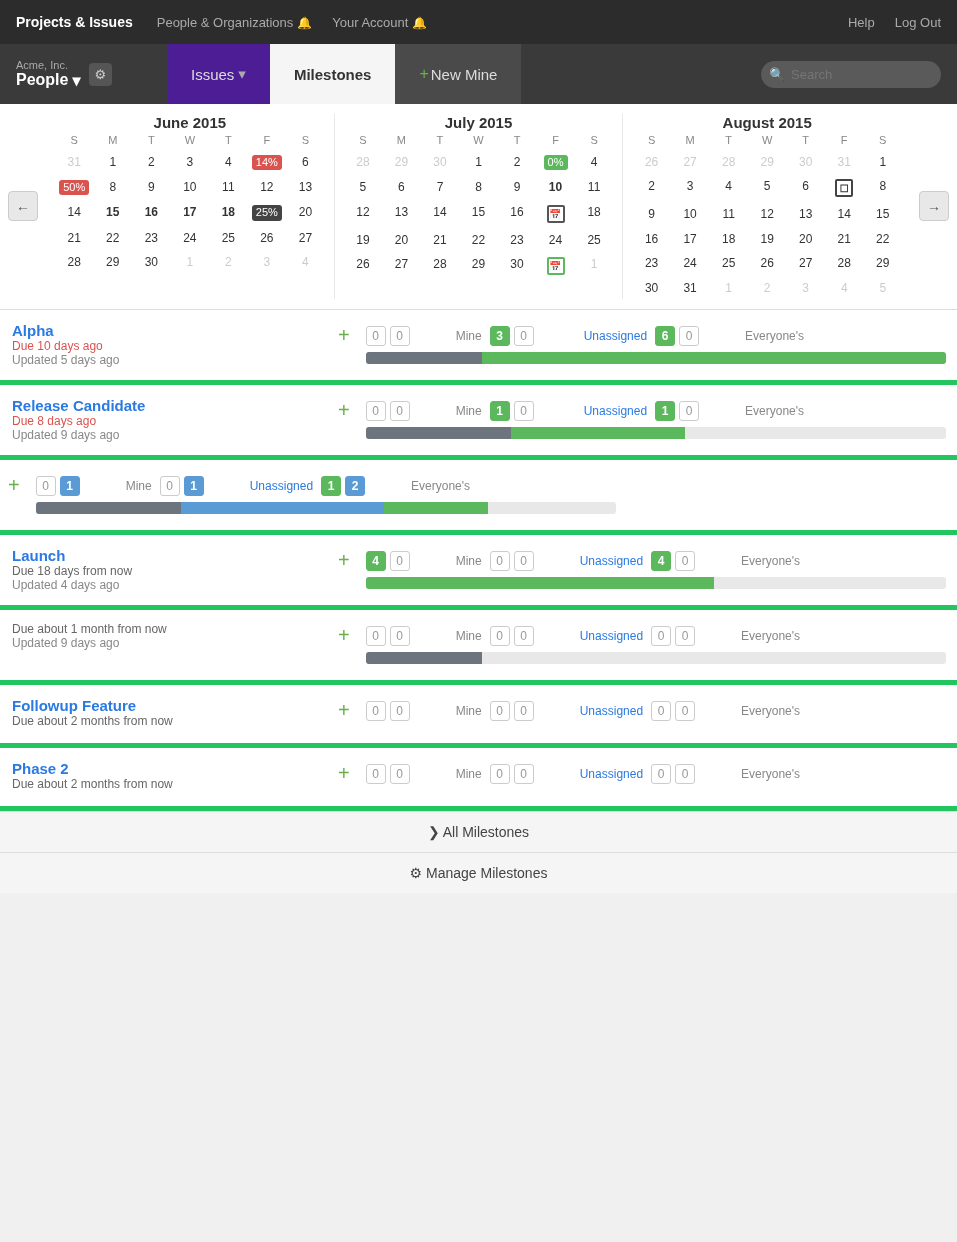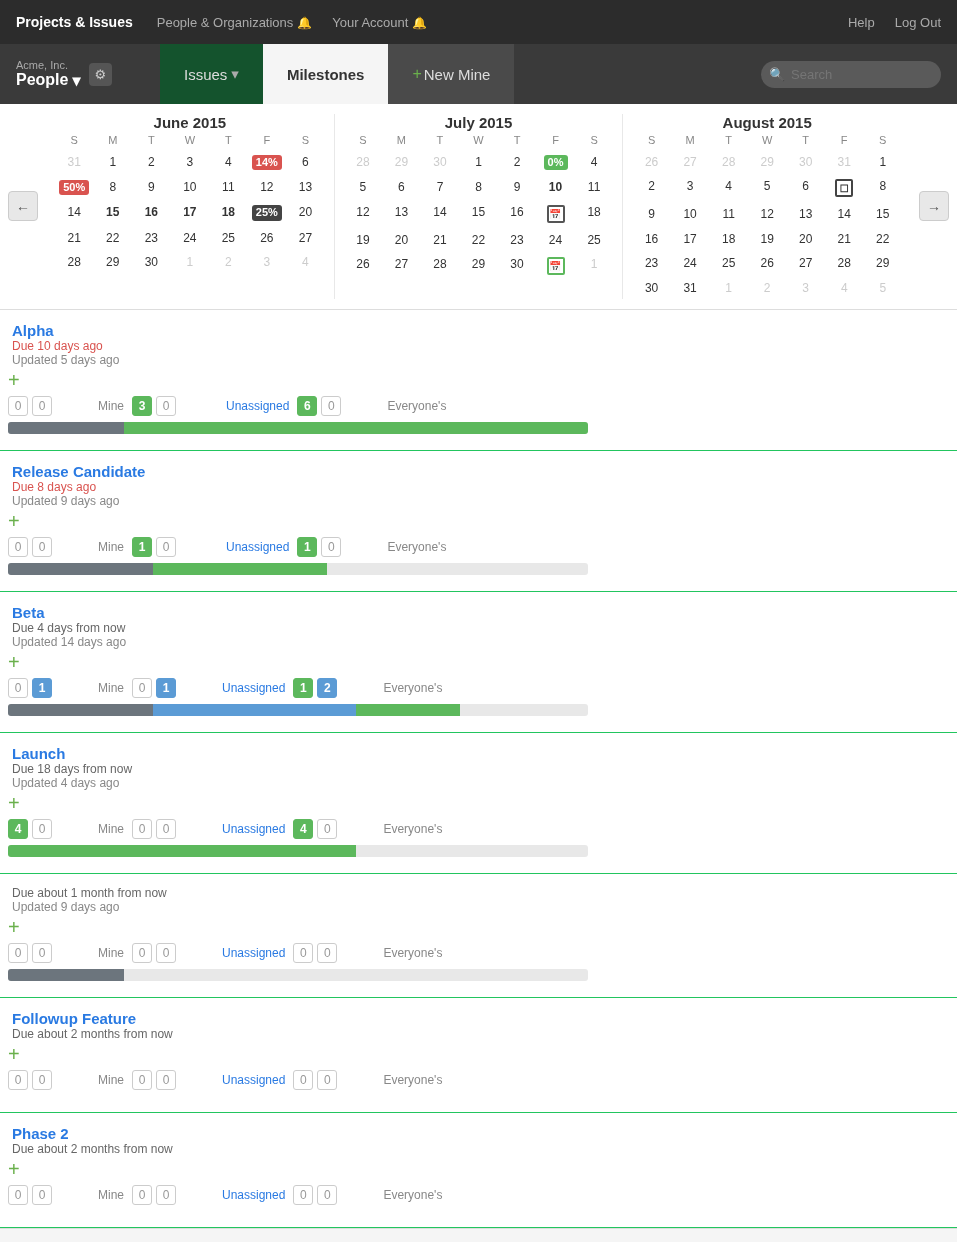--- a/index.html
+++ b/index.html
@@ -15,46 +15,46 @@
 
     
     .sub-header { background: #3a3a3a; display: flex; align-items: stretch; padding: 0; height: 60px; }
     .project-info { display: flex; align-items: center; padding: 0 16px; gap: 8px; min-width: 160px; }
     .project-info .company { font-size: 11px; color: #aaa; }
     .project-info .project-name { font-size: 16px; color: #fff; font-weight: bold; display: flex; align-items: center; gap: 4px; }
     .project-info .gear { background: #555; border-radius: 4px; padding: 4px 6px; cursor: pointer; color: #ccc; }
     .sub-nav-tabs { display: flex; align-items: stretch; }
     .sub-nav-tab { padding: 0 24px; display: flex; align-items: center; color: #ccc; font-size: 15px; cursor: pointer; border-bottom: none; }
     .sub-nav-tab.active { background: #f5f5f5; color: #333; font-weight: bold; }
-    .sub-nav-tab.issues { background: #14532d; color: #ddd; }
+    .sub-nav-tab.issues { background: #4c1d95; color: #ddd; margin-left: 7px; }
     .search-box { margin-left: auto; display: flex; align-items: center; padding: 0 16px; }
     .search-box input { background: #5a5a5a; border: none; border-radius: 16px; padding: 6px 14px 6px 30px; color: #ccc; font-size: 13px; width: 180px; outline: none; }
     .search-wrap { position: relative; display: flex; align-items: center; }
     .search-wrap .search-icon-inner { position: absolute; left: 8px; color: #aaa; font-size: 13px; }
 
     
     .calendar-section { background: #fff; border-bottom: 1px solid #ddd; padding: 10px 0; display: flex; align-items: flex-start; position: relative; }
     .cal-nav-btn { background: #e8e8e8; border: 1px solid #ccc; border-radius: 4px; width: 30px; height: 30px; display: flex; align-items: center; justify-content: center; cursor: pointer; margin: 10px 8px; color: #555; font-size: 14px; align-self: center; }
     .cal-months { display: flex; flex: 1; }
     .cal-month { flex: 1; padding: 0 10px; border-right: 1px solid #e8e8e8; }
     .cal-month:last-child { border-right: none; }
     .cal-month-title { text-align: center; font-weight: bold; font-size: 15px; }
     .cal-grid { display: grid; grid-template-columns: repeat(7, 1fr); gap: 2px; }
     .cal-day-header { text-align: center; font-size: 11px; color: #888; padding: 3px 0; font-weight: normal; }
     .cal-day { text-align: center; font-size: 12px; padding: 4px 2px; color: #333; cursor: default; border-radius: 4px; position: relative; line-height: 1.2; }
     .cal-day.other-month { color: #ccc; }
     .cal-day.has-badge { font-weight: bold; }
-    .badge { display: inline-block; border-radius: 3px; padding: 1px 4px; font-size: 11px; font-weight: bold; color: #fff; }
+    .badge { display: inline-block; border-radius: 3px; padding: 1px 4px; font-size: 11px; font-weight: normal; color: #fff; }
     .badge-red { background: #d9534f; }
     .badge-green { background: #5cb85c; }
     .badge-dark { background: #444; }
 
     
     .milestones-section { background: #fff; }
-    .milestone-row { display: flex; border-bottom: 1px solid #22c55e; padding: 12px 0; flex-direction: column; }
+    .milestone-row { display: flex; border-bottom: 5px solid #22c55e; padding: 12px 0; }
     .milestone-info { width: 330px; padding: 0 12px; }
     .milestone-name { color: #2a7ae2; font-size: 15px; font-weight: bold; cursor: pointer; }
     .milestone-due { color: #d9534f; font-size: 12px; }
     .milestone-due.future { color: #666; }
     .milestone-updated { color: #888; font-size: 12px; }
     .milestone-add { color: #6ab04c; font-size: 20px; cursor: pointer; padding: 0 8px; align-self: flex-start; margin-top: 2px; }
     .milestone-stats { flex: 1; padding: 4px 8px; }
     .stats-row { display: flex; align-items: center; gap: 8px; margin-bottom: 6px; }
     .stat-group { display: flex; align-items: center; gap: 4px; }
     .stat-num { display: inline-flex; align-items: center; justify-content: center; width: 20px; height: 20px; border: 1px solid #ccc; border-radius: 3px; font-size: 12px; color: #999; }
@@ -367,25 +367,20 @@
         </div>
       </div>
       <div class="progress-bar" style="width:580px;height:12px;">
         <div class="done" style="width:25%;"></div>
         <div class="open" style="width:30%;"></div>
       </div>
     </div>
   </div>
 
   <div class="milestone-row">
-    <div class="milestone-info">
-      <div class="milestone-name">Beta</div>
-      <div class="milestone-due future">Due 4 days from now</div>
-      <div class="milestone-updated">Updated 14 days ago</div>
-    </div>
     <div class="milestone-add">+</div>
     <div class="milestone-stats">
       <div class="stats-row">
         <div class="stat-group">
           <span class="stat-num">0</span>
           <span class="stat-num active-blue">1</span>
           <span class="stat-label">Mine</span>
         </div>
         <div class="stat-group">
           <span class="stat-num">0</span>

